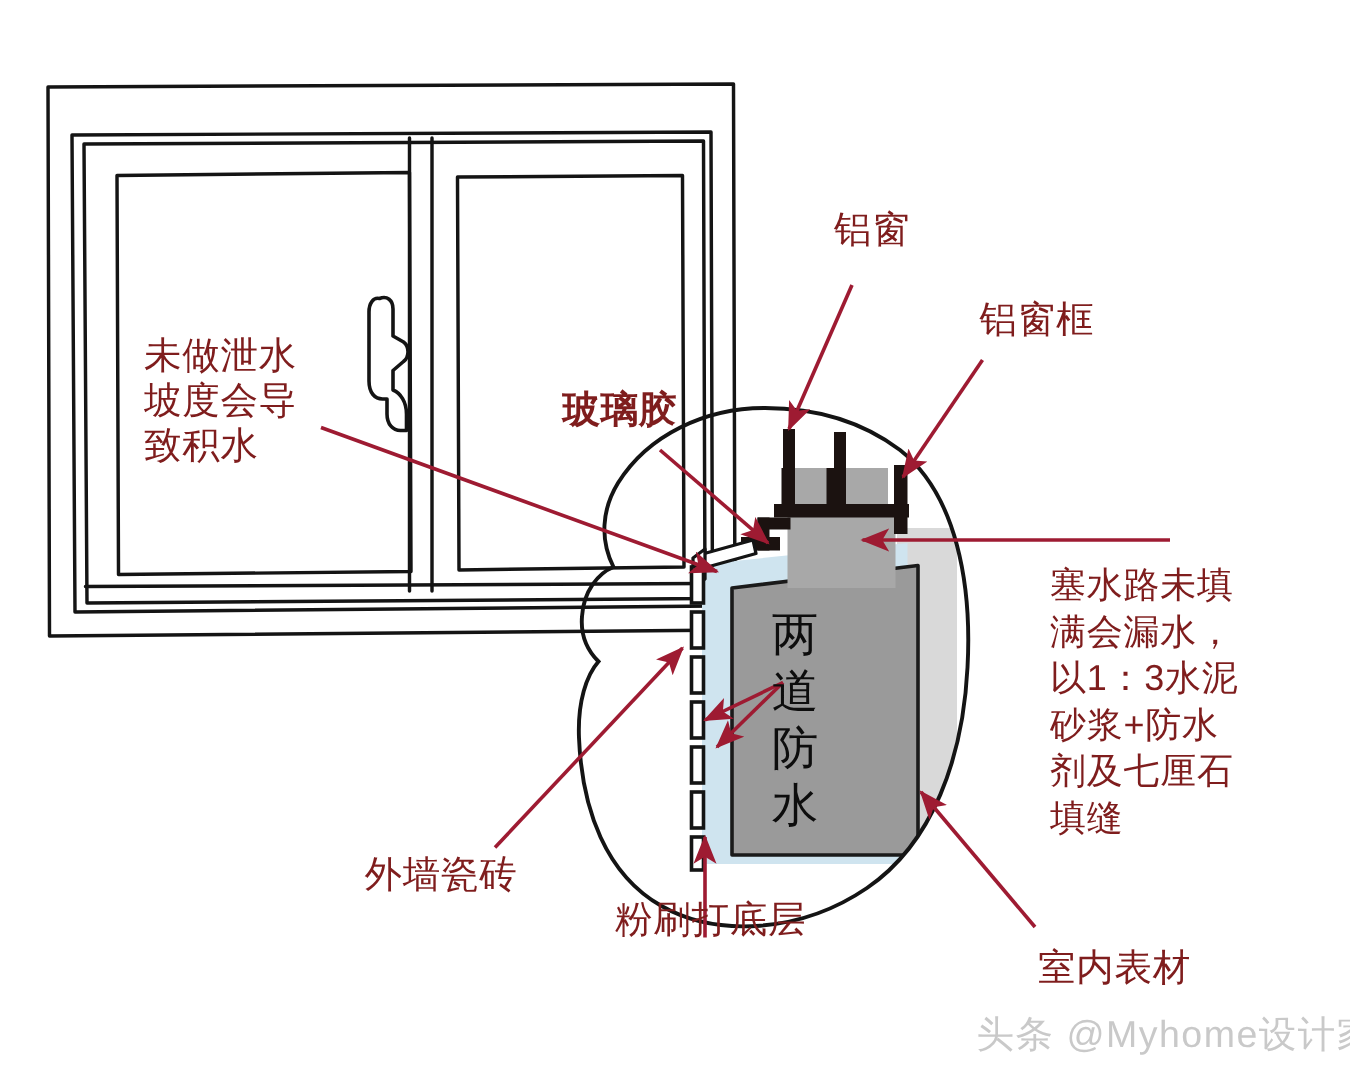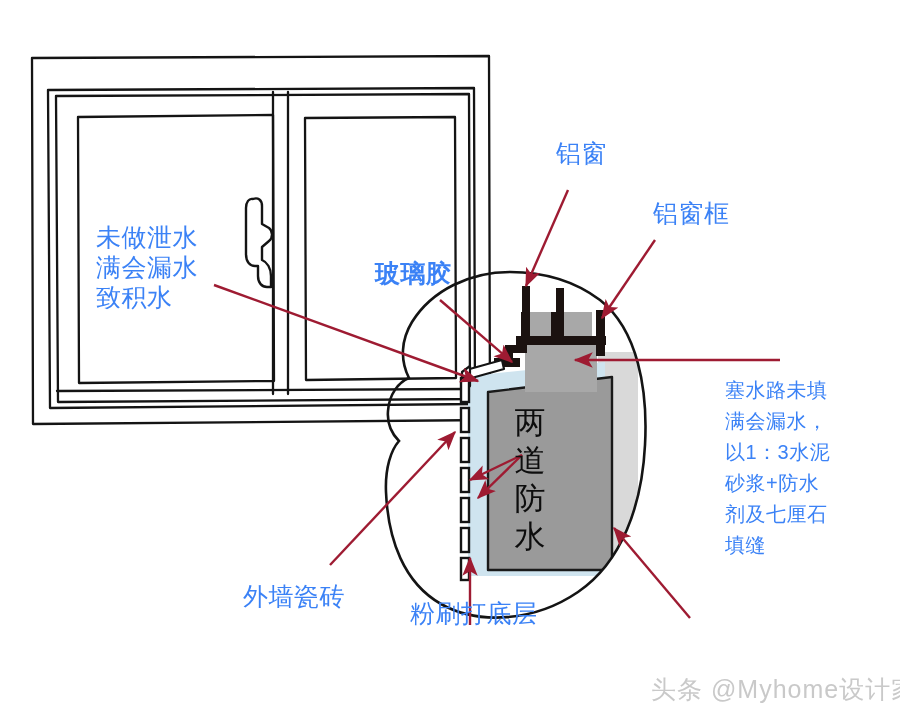--- a/index.html
+++ b/index.html
@@ -19,28 +19,28 @@
   }
   #art {
     position: absolute;
     left: 0;
     top: 0;
     width: 900px;
     height: 720px;
   }
   .lbl {
     position: absolute;
-    color: #3b82f6;
+    color: #7f1d1d;
     font-size: 25px;
     line-height: 30px;
     letter-spacing: 0.5px;
     white-space: pre;
     font-family: "Liberation Sans", "DejaVu Sans", sans-serif;
   }
-  .lbl-sm { font-size: 20px; line-height: 29px; margin-left: 25px; }
+  .lbl-sm { font-size: 24px; line-height: 29px; }
   .vert {
     position: absolute;
     color: #0d0d0d;
     font-size: 31px;
     line-height: 38px;
     text-align: center;
     white-space: pre;
     font-family: "Liberation Sans", "DejaVu Sans", sans-serif;
   }
   .watermark {
@@ -186,40 +186,41 @@
       <line x1="470" y1="625" x2="470" y2="558"></line>
 
       <line x1="690" y1="618" x2="614" y2="528"></line>
 
       <line x1="522" y1="455" x2="470" y2="480"></line>
       <line x1="522" y1="455" x2="478" y2="498"></line>
     </g>
   </svg>
 
   <div class="lbl" style="left:96px; top:222px;">未做泄水
-满会漏水
+坡度会导
 致积水</div>
 
   <div class="lbl" style="left:375px; top:258px;font-weight:bold;">玻璃胶</div>
 
   <div class="lbl" style="left:556px; top:138px;">铝窗</div>
 
   <div class="lbl" style="left:653px; top:198px;">铝窗框</div>
 
   <div class="lbl lbl-sm" style="left:700px; top:375px; line-height:31px;">塞水路未填
 满会漏水，
 以1：3水泥
 砂浆+防水
 剂及七厘石
 填缝</div>
 
-  <div class="lbl" style="left:243px; top:568px;margin-top:13px;">外墙瓷砖</div>
+  <div class="lbl" style="left:243px; top:568px;">外墙瓷砖</div>
 
   <div class="lbl" style="left:410px; top:598px;">粉刷打底层</div>
 
+  <div class="lbl" style="left:692px; top:630px;">室内表材</div>
 
   <div class="vert" style="left:510px; top:404px; width:40px;">两
 道
 防
 水</div>
 
   <div class="watermark" style="left:651px; top:673px;">头条 @Myhome设计家</div>
 
 </div>
 

